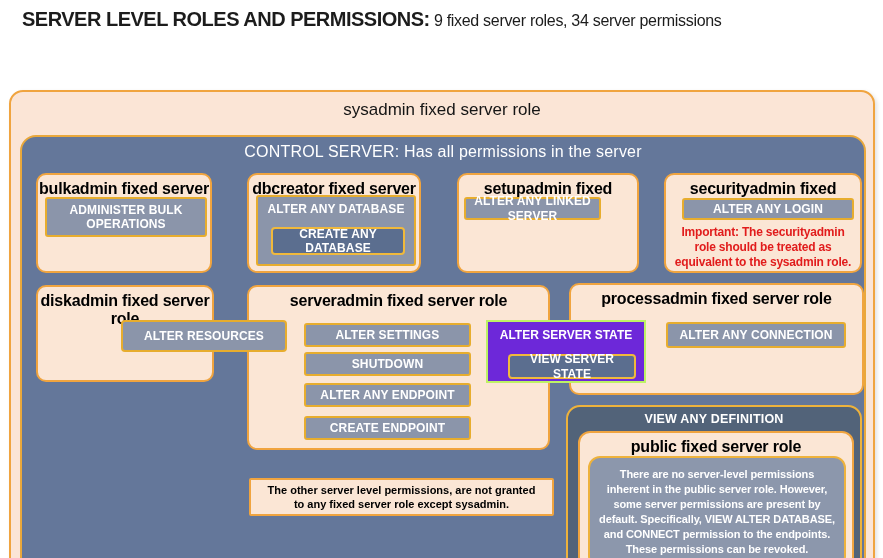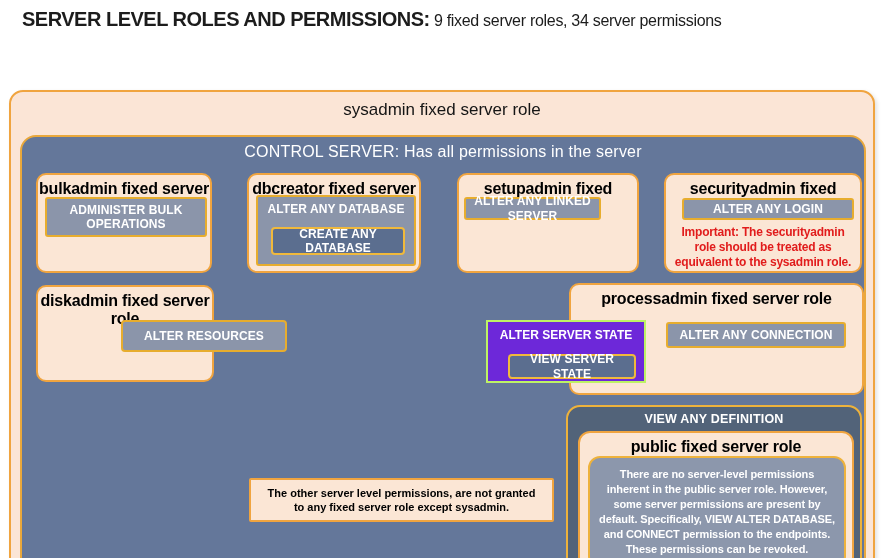--- a/index.html
+++ b/index.html
@@ -165,21 +165,21 @@
     padding-top: 6px;
   }
   .alter-server-state .perm-dark {
     left: 20px; top: 32px; width: 128px; height: 25px;
     font-size: 12px;
   }
 
   
   .note-box {
     position: absolute;
-    left: 227px; top: 341px; width: 305px; height: 44px;
+    left: 227px; top: 341px; width: 305px; height: 38px;
     background: #fbe6d5;
     border: 2px solid #f0a43f;
     border-radius: 2px;
     display: flex;
     align-items: center;
     justify-content: center;
     text-align: center;
     font-size: 11px;
     font-weight: 700;
     color: #000;
@@ -273,20 +273,27 @@
       <div class="role securityadmin">
         <div class="role-label">securityadmin fixed server role</div>
         <div class="perm">ALTER ANY LOGIN</div>
         <div class="warning-text">Important: The securityadmin role should be treated as equivalent to the sysadmin role.</div>
       </div>
 
       <div class="role diskadmin">
         <div class="role-label">diskadmin fixed server role</div>
       </div>
 
+      <div class="role serveradmin">
+        <div class="role-label">serveradmin fixed server role</div>
+        <div class="perm p-alter-settings">ALTER SETTINGS</div>
+        <div class="perm p-shutdown">SHUTDOWN</div>
+        <div class="perm p-alter-any-endpoint">ALTER ANY ENDPOINT</div>
+        <div class="perm p-create-endpoint">CREATE ENDPOINT</div>
+      </div>
 
       <div class="role processadmin">
         <div class="role-label">processadmin fixed server role</div>
         <div class="perm">ALTER ANY CONNECTION</div>
       </div>
 
       <div class="perm alter-resources">ALTER RESOURCES</div>
 
       <div class="alter-server-state">
         <span class="ass-label">ALTER SERVER STATE</span>

